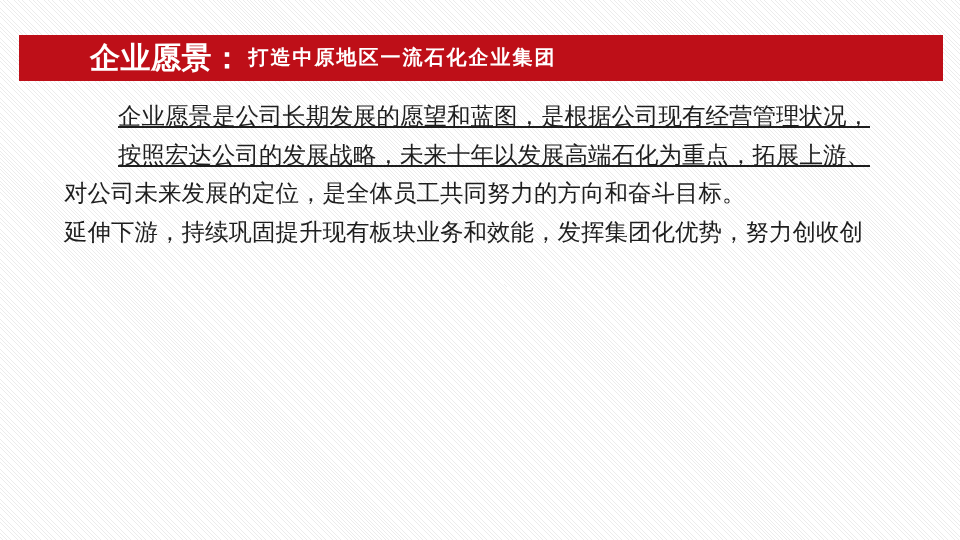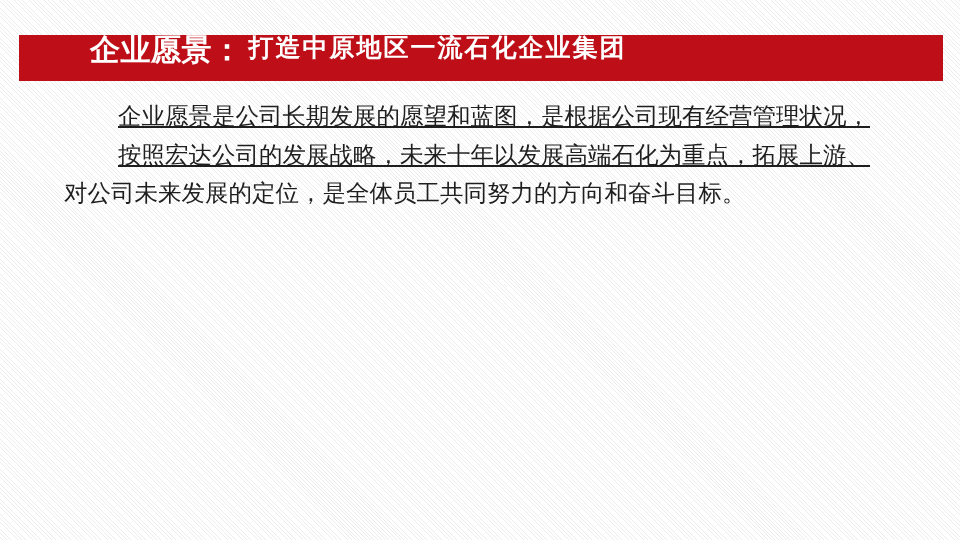--- a/index.html
+++ b/index.html
@@ -23,36 +23,36 @@
     );
     font-family:"Liberation Sans","DejaVu Sans",sans-serif;
   }
   .title-bar{
     position:absolute;
     left:19px;
     top:35px;
     width:924px;
     height:46px;
     display:flex;
-    align-items:flex-start;
+    align-items:center;
   }
   .title-prefix{
     margin-left:71px;
     color:#ffffff;
     font-size:30px;
     font-weight:bold;
     letter-spacing:0.5px;
     line-height:1;
     white-space:nowrap;
   }
   .title-text{
     margin-left:6px;
     color:#ffffff;
     font-family:"Liberation Serif","DejaVu Serif",serif;
-    font-size:25px;
+    font-size:20px;
     font-weight:bold;
     letter-spacing:2px;
     line-height:1;
     white-space:nowrap;
     padding-bottom:2px;
   }
   .body-block{
     position:absolute;
     left:64px;
     top:97px;
@@ -77,15 +77,16 @@
 
   <div class="title-bar" style="background:#be0f18;">
     <span class="title-prefix">企业愿景：</span>
     <span class="title-text">打造中原地区一流石化企业集团</span>
   </div>
 
   <div class="body-block" style="color:#1e1e1e;">
     <div class="body-line indent">企业愿景是公司长期发展的愿望和蓝图，是根据公司现有经营管理状况，</div>
     <div class="body-line indent">按照宏达公司的发展战略，未来十年以发展高端石化为重点，拓展上游、</div>
     <div class="body-line">对公司未来发展的定位，是全体员工共同努力的方向和奋斗目标。</div>
+    <div class="body-line">延伸下游，持续巩固提升现有板块业务和效能，发挥集团化优势，努力创收创</div>
   </div>
 
 </div>
 
 </body></html>

